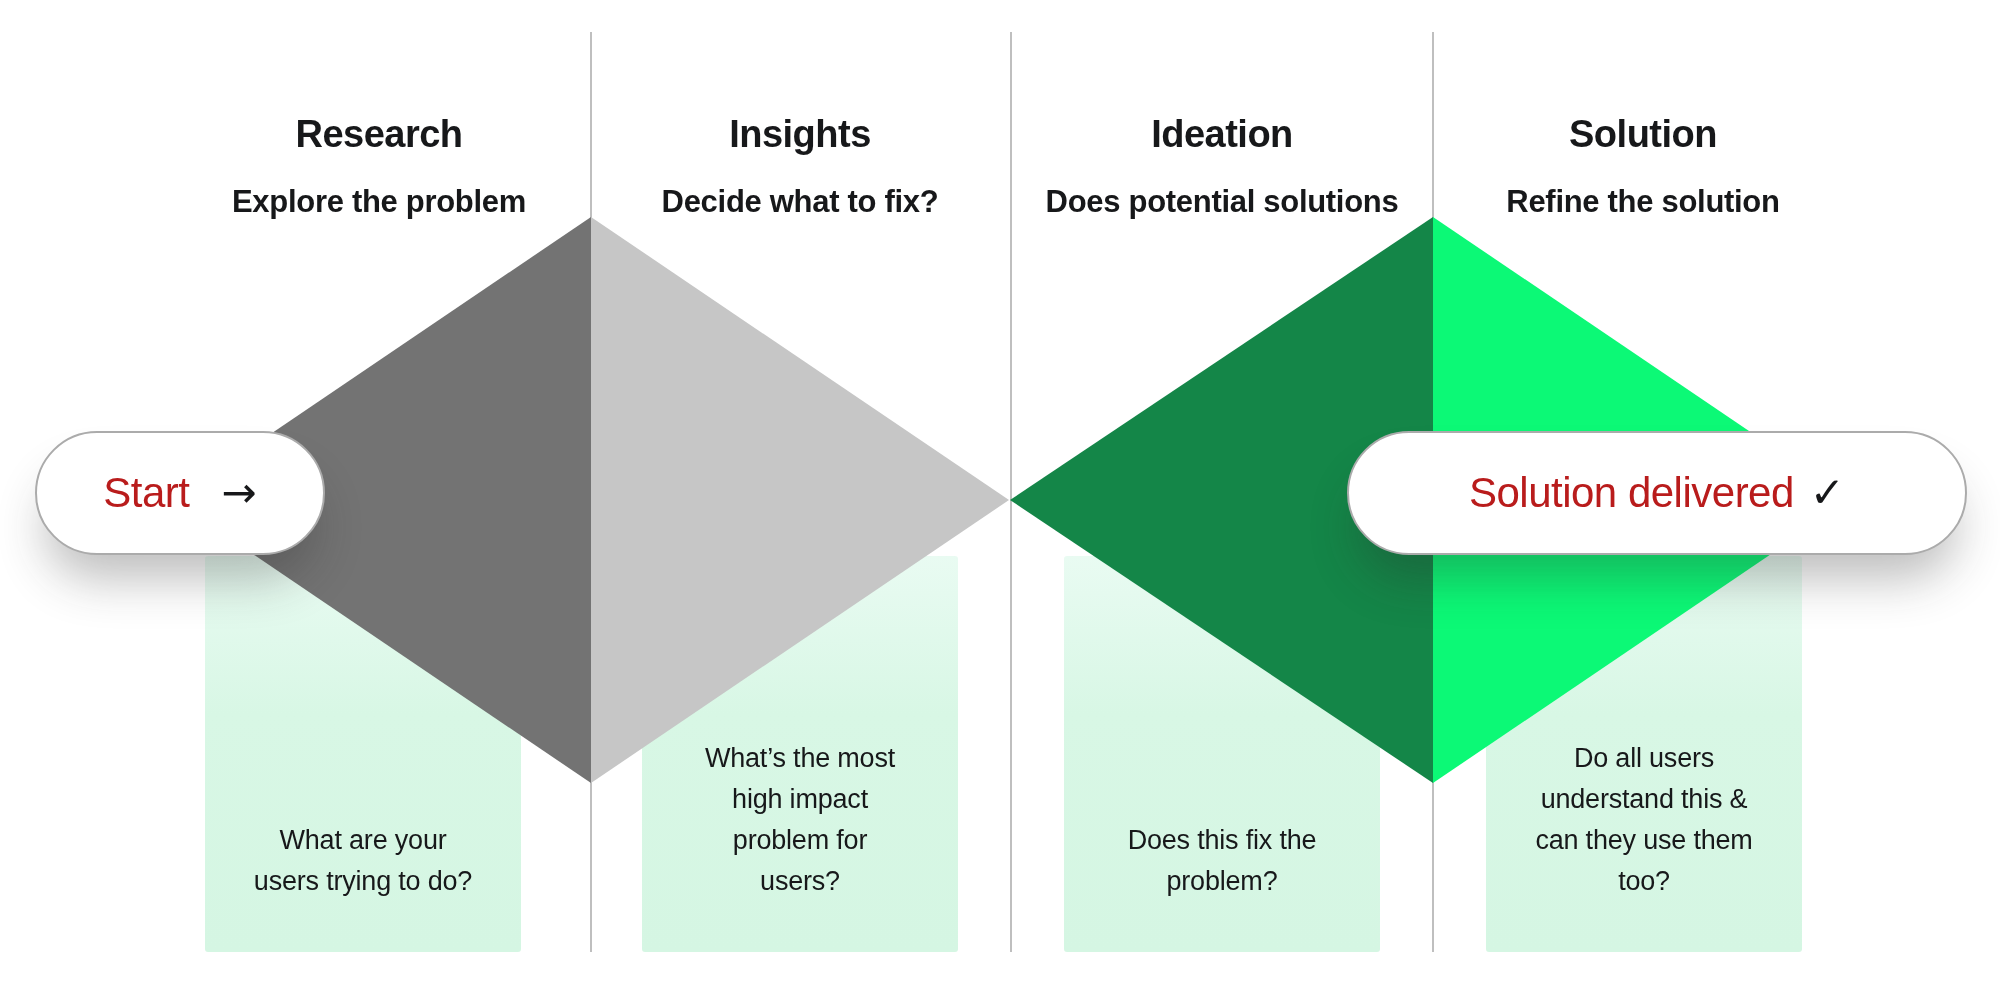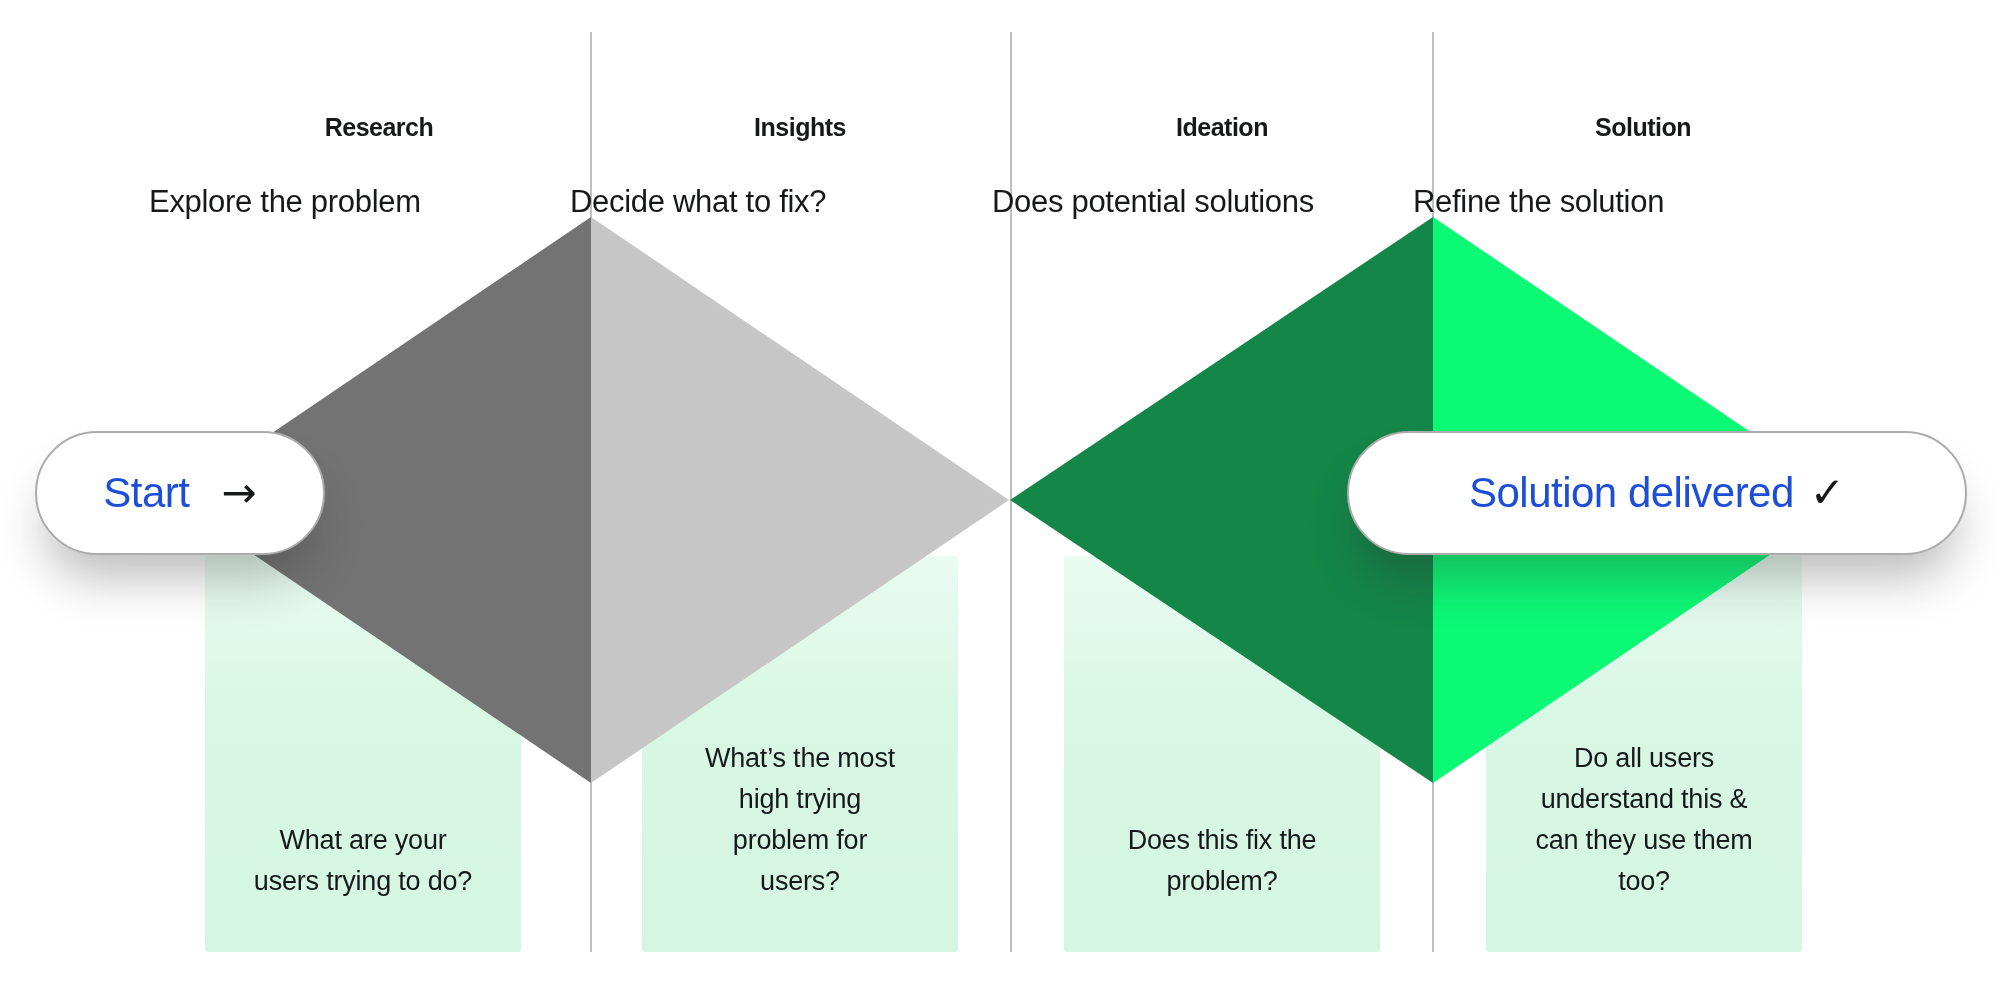--- a/index.html
+++ b/index.html
@@ -9,23 +9,23 @@
   .stage { position:absolute; inset:0; width:2000px; height:986px; }
 
   
   .divider { position:absolute; top:32px; height:920px; width:2px; background:#bfbfbf; z-index:1; }
   .divider.d1 { left:590px; }
   .divider.d2 { left:1010px; }
   .divider.d3 { left:1432px; }
 
   
   .phase-title { position:absolute; top:113px; width:420px; text-align:center;
-                 font-size:25px; font-weight:700; letter-spacing:-0.5px; z-index:2; }
-  .phase-subtitle { position:absolute; top:184px; width:460px; 
-                    font-size:31px; font-weight:400; letter-spacing:-0.3px; z-index:2; }
+                 font-size:38px; font-weight:700; letter-spacing:-0.5px; z-index:2; }
+  .phase-subtitle { position:absolute; top:184px; width:460px; text-align:center;
+                    font-size:31px; font-weight:700; letter-spacing:-0.3px; z-index:2; }
   .c1t { left:169px; }  .c1s { left:149px; }
   .c2t { left:590px; }  .c2s { left:570px; }
   .c3t { left:1012px; } .c3s { left:992px; }
   .c4t { left:1433px; } .c4s { left:1413px; }
 
   
   .question-box { position:absolute; top:556px; height:396px; width:316px; z-index:1;
                   border-radius:3px;
                   background:linear-gradient(180deg,#e9fbf2 0%, #d8f7e5 40%, #d5f6e3 100%);
                   display:flex; flex-direction:column; justify-content:flex-end; }
@@ -39,21 +39,21 @@
   
   svg.diamonds { position:absolute; left:0; top:0; z-index:3; }
 
   
   .pill { position:absolute; top:431px; height:124px; box-sizing:border-box;
           background:#ffffff; border:2px solid #ababab; border-radius:62px;
           display:flex; align-items:center; justify-content:center;
           z-index:4; box-shadow:0 34px 48px -10px rgba(40,40,40,0.30); cursor:pointer; }
   .pill-start { left:35px; width:290px; gap:32px; }
   .pill-end { left:1347px; width:620px; gap:16px; }
-  .pill-label { font-size:42px; letter-spacing:-0.5px; color:#1d4ed8; }
+  .pill-label { font-size:42px; letter-spacing:-0.5px; color:#b91c1c; }
   .pill-icon { font-family:"DejaVu Sans","Liberation Sans",sans-serif;
                font-size:42px; color:#17181a; line-height:1; }
 </style>
 </head>
 <body>
 
 <div class="stage">
 
   <div class="divider d1"></div>
   <div class="divider d2"></div>
@@ -70,21 +70,21 @@
 
   <div class="phase-title c4t">Solution</div>
   <div class="phase-subtitle c4s">Refine the solution</div>
 
   <div class="question-box q1">
     <div class="question-text">What are your
 users trying to do?</div>
   </div>
   <div class="question-box q2">
     <div class="question-text">What’s the most
-high trying
+high impact
 problem for
 users?</div>
   </div>
   <div class="question-box q4">
     <div class="question-text">Do all users
 understand this &amp;
 can they use them
 too?</div>
   </div>
   <div class="question-box q3">

